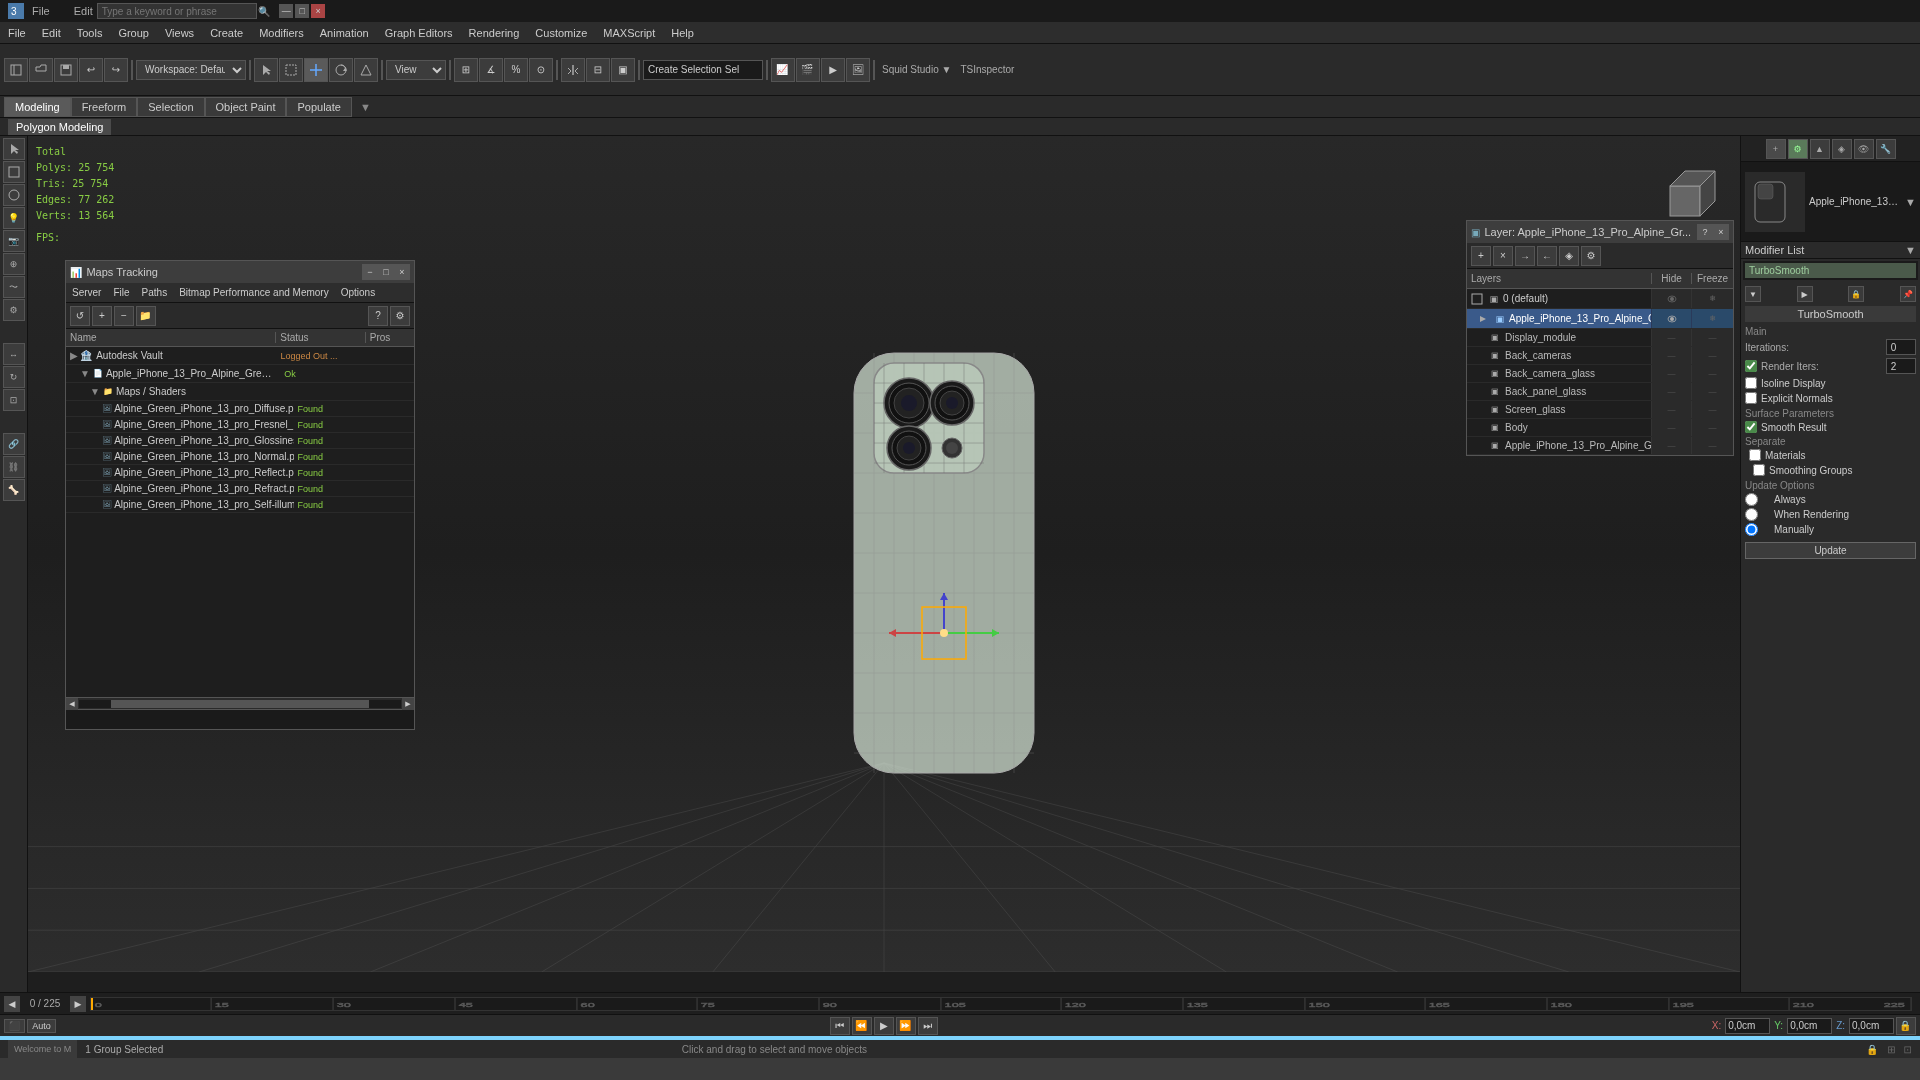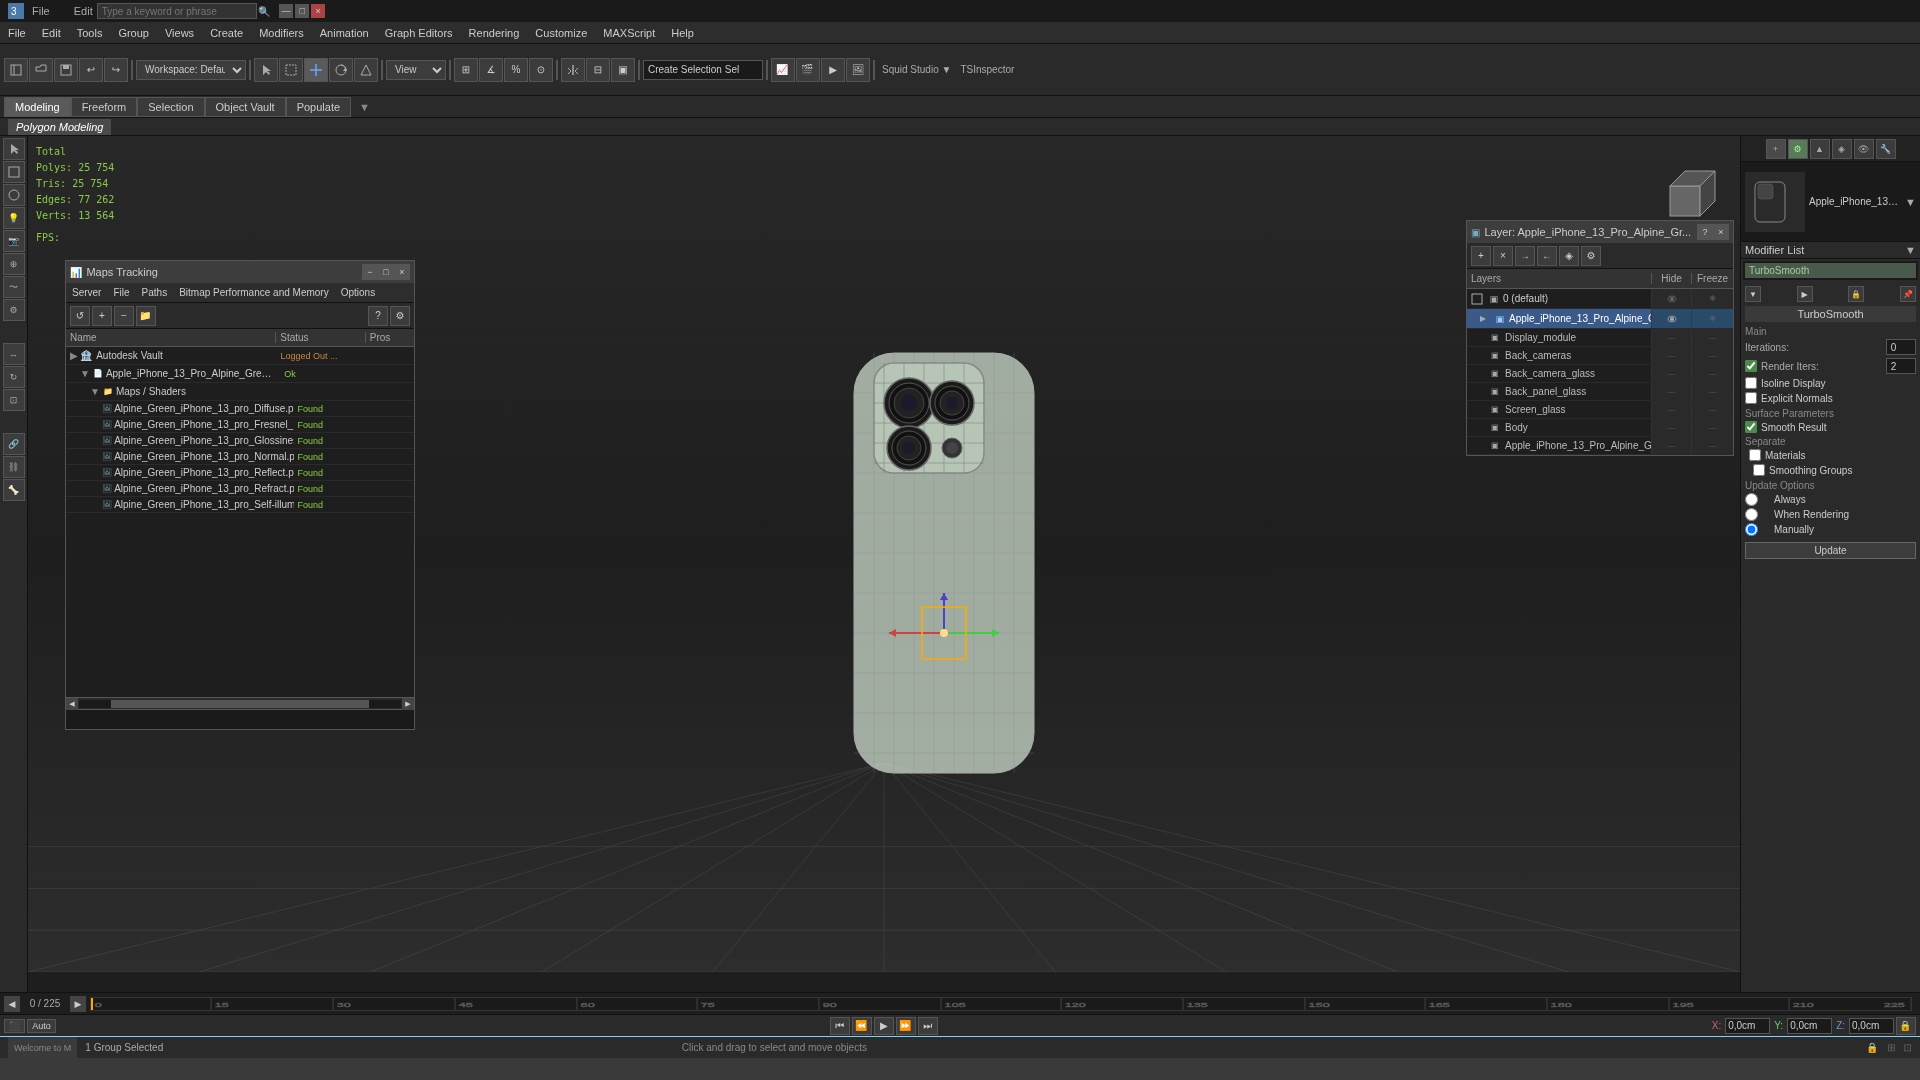--- a/index.html
+++ b/index.html
@@ -20,21 +20,21 @@
     #toolbar-area { background: #2a2a2a; height: 52px; border-bottom: 1px solid #111; display: flex; align-items: center; padding: 2px 4px; gap: 2px; flex-wrap: wrap; overflow: hidden; }
     .toolbar-btn { background: #3c3c3c; border: 1px solid #555; width: 24px; height: 24px; display: flex; align-items: center; justify-content: center; cursor: pointer; color: #ccc; font-size: 10px; }
     .toolbar-separator { width: 2px; height: 20px; background: #555; margin: 0 2px; }
     .toolbar-dropdown { background: #3c3c3c; border: 1px solid #555; height: 20px; padding: 0 4px; color: #ccc; font-size: 10px; }
 
     
     #tab-area { background: #2a2a2a; height: 22px; display: flex; align-items: center; border-bottom: 1px solid #111; padding: 0 4px; gap: 2px; }
     .tab { padding: 3px 10px; background: #3a3a3a; border: 1px solid #555; color: #ccc; cursor: pointer; font-size: 11px; }
     .tab.active { background: #5a5a5a; color: #fff; }
     .subtab { padding: 2px 8px; color: #aaa; cursor: pointer; font-size: 11px; }
-    .subtab.active { background: #4a4a4a; color: #fff; font-style: italic; }
+    .subtab.active { background: #4a4a4a; color: #fff; }
 
     
     #main-layout { display: flex; height: calc(1080px - 22px - 22px - 52px - 22px - 22px - 22px); }
 
     
     #left-toolbar { width: 28px; background: #2a2a2a; border-right: 1px solid #111; display: flex; flex-direction: column; align-items: center; padding: 2px 0; gap: 1px; overflow: hidden; }
     .lt-btn { width: 22px; height: 22px; background: #3c3c3c; border: 1px solid #555; display: flex; align-items: center; justify-content: center; cursor: pointer; color: #aaa; font-size: 9px; }
 
     
     #viewport-area { flex: 1; background: #1e1e1e; position: relative; overflow: hidden; }
@@ -196,21 +196,21 @@
     <div class="toolbar-separator"></div>
     <span style="font-size:10px;color:#aaa;padding:0 4px;">Squid Studio ▼</span>
     <span style="font-size:10px;color:#aaa;padding:0 4px;">TSInspector</span>
   </div>
 </div>
 
 <div id="tab-area" style="background:#2a2a2a;height:22px;display:flex;align-items:center;border-bottom:1px solid #111;padding:0 4px;gap:0;">
   <div class="tab active">Modeling</div>
   <div class="tab">Freeform</div>
   <div class="tab">Selection</div>
-  <div class="tab">Object Vault</div>
+  <div class="tab">Object Paint</div>
   <div class="tab">Populate</div>
   <span style="margin-left:8px;color:#888;">▼</span>
 </div>
 
 <div style="background:#2a2a2a;height:18px;display:flex;align-items:center;border-bottom:1px solid #111;padding:0 8px;">
   <span class="subtab active">Polygon Modeling</span>
 </div>
 
 <div id="main-layout" style="display:flex;height:calc(1080px - 22px - 22px - 52px - 22px - 18px - 22px - 22px - 22px - 22px);position:relative;">
 
@@ -826,21 +826,21 @@
     <input type="text" style="background: rgb(26, 26, 26); border: 1px solid rgb(85, 85, 85); color: rgb(204, 204, 204); width: 45px; height: 16px; font-size: 10px; padding: 0px 2px;" value="0,0cm">
     <span style="color:#66cc66;">Y:</span>
     <input type="text" style="background: rgb(26, 26, 26); border: 1px solid rgb(85, 85, 85); color: rgb(204, 204, 204); width: 45px; height: 16px; font-size: 10px; padding: 0px 2px;" value="0,0cm">
     <span style="color:#6699cc;">Z:</span>
     <input type="text" style="background: rgb(26, 26, 26); border: 1px solid rgb(85, 85, 85); color: rgb(204, 204, 204); width: 45px; height: 16px; font-size: 10px; padding: 0px 2px;" value="0,0cm">
   </div>
 
   <div style="background:#3c3c3c;border:1px solid #555;width:20px;height:18px;display:flex;align-items:center;justify-content:center;cursor:pointer;font-size:10px;">🔒</div>
 </div>
 
-<div style="background:#2a2a2a;height:22px;border-top:1px solid #7dd3fc;display:flex;align-items:center;padding:0 8px;font-size:10px;color:#aaa;gap:8px;">
+<div style="background:#2a2a2a;height:22px;border-top:4px solid #7dd3fc;display:flex;align-items:center;padding:0 8px;font-size:10px;color:#aaa;gap:8px;">
   <div style="background:#3a3a3a;padding:0 6px;height:100%;display:flex;align-items:center;font-size:9px;color:#888;">
     <span>Welcome to M</span>
   </div>
   <div style="flex:1;">
     <span>1 Group Selected</span>
   </div>
   <div style="flex:2;color:#888;">
     <span>Click and drag to select and move objects</span>
   </div>
   <div style="color:#666;">🔒</div>

